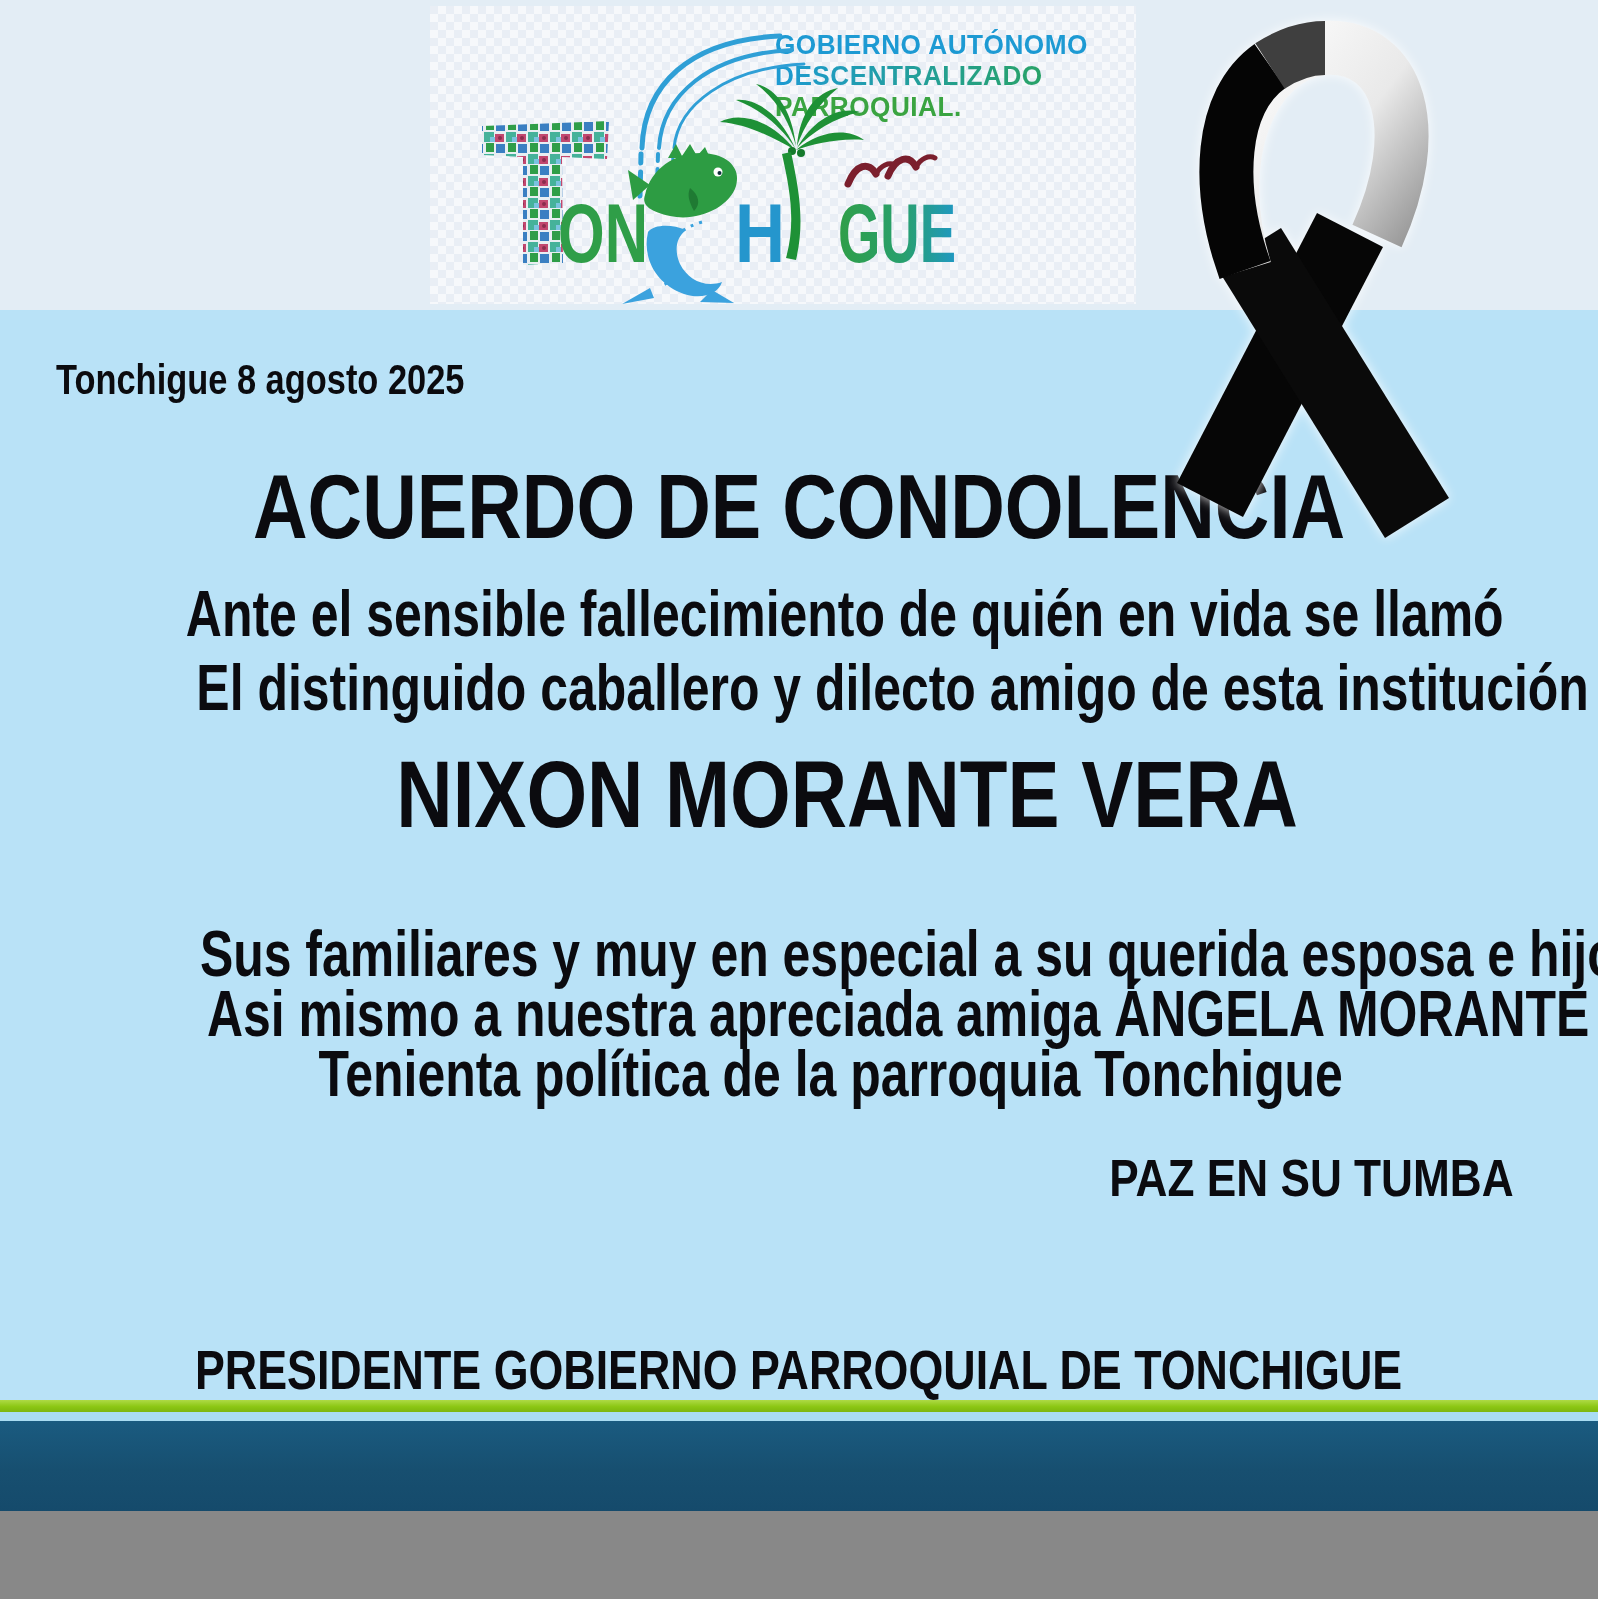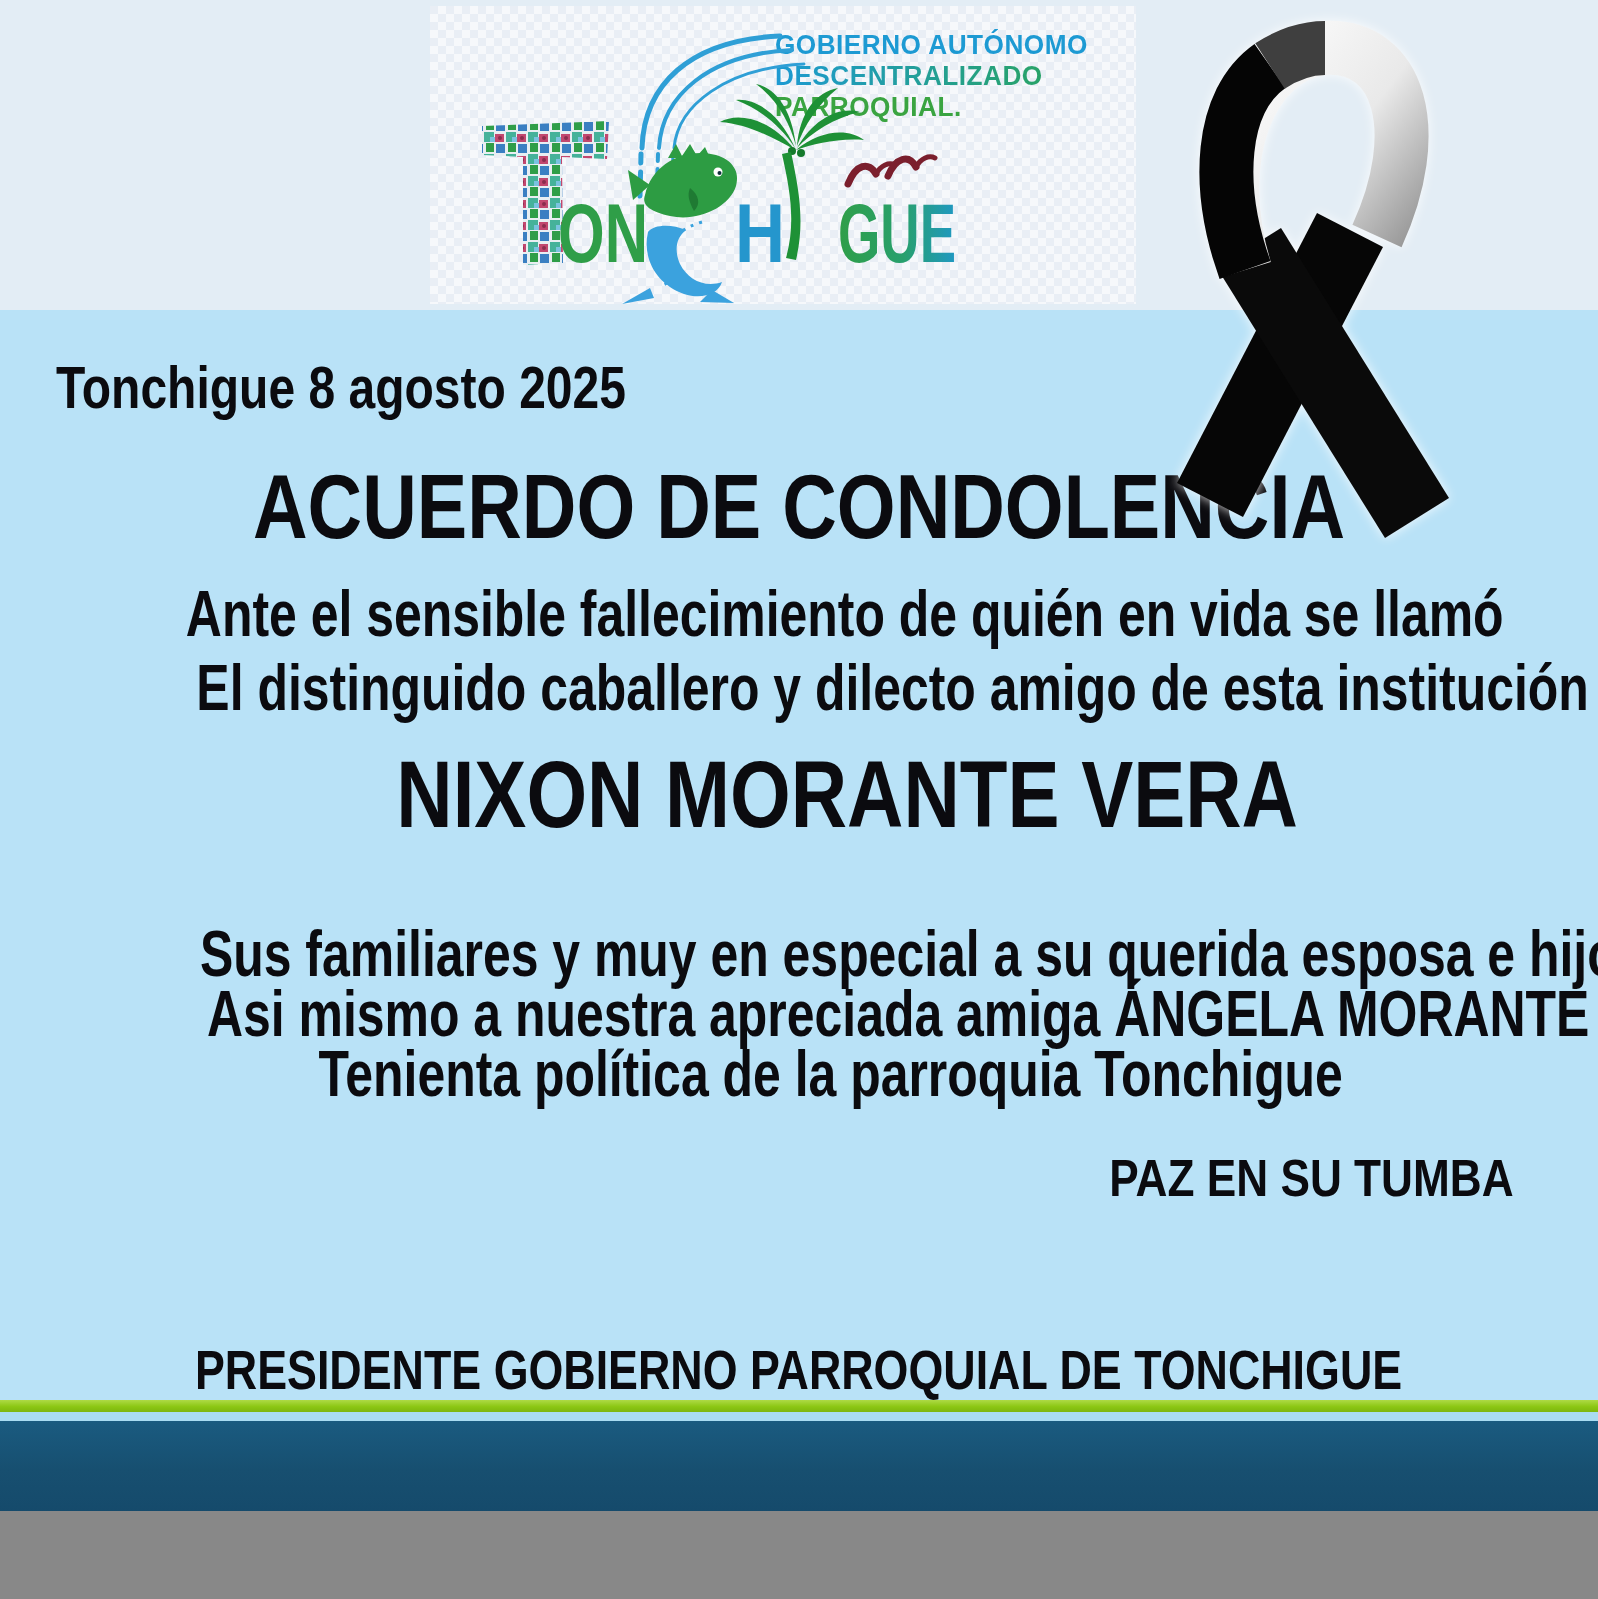--- a/index.html
+++ b/index.html
@@ -35,21 +35,21 @@
   .wordmark text{font-family:"Liberation Sans","DejaVu Sans",sans-serif;font-weight:bold;font-size:84px;}
 
   
   .ribbon{position:absolute;left:1112px;top:14px;width:340px;height:525px;z-index:6;
     filter:drop-shadow(0 0 6px rgba(255,255,255,.85));}
 
   
   .line{position:absolute;left:0;width:100%;text-align:center;font-weight:bold;
     color:#0b0b0f;line-height:1;z-index:3;}
   .cx{display:inline-block;transform:scaleX(var(--sx,.8));transform-origin:center top;white-space:pre;}
-  .l-date {top:358px;font-size:60px;text-align:left;padding-left:56px;box-sizing:border-box;}
+  .l-date {top:358px;font-size:43px;text-align:left;padding-left:56px;box-sizing:border-box;}
   .l-date .cx{transform-origin:left top;--sx:.80;}
   .l-title {top:462px;font-size:90px;--t:1;}
   .l-title .cx{--sx:.84;}
   .l-intro1{top:582px;font-size:64px;}  .l-intro1 .cx{--sx:.78;}
   .l-intro2{top:656px;font-size:64px;}  .l-intro2 .cx{--sx:.78;}
   .l-name  {top:748px;left:48px;font-size:94px;} .l-name .cx{--sx:.83;}
   .l-b1{top:862px;font-size:64px;}  .l-b1 .cx{--sx:.78;}
   .l-b2{top:922px;font-size:64px;}  .l-b2 .cx{--sx:.78;}
   .l-b3{top:982px;font-size:64px;margin-left:12px;}  .l-b3 .cx{--sx:.78;}
   .l-b4{top:1042px;font-size:64px;padding-left:32px;} .l-b4 .cx{--sx:.78;}

